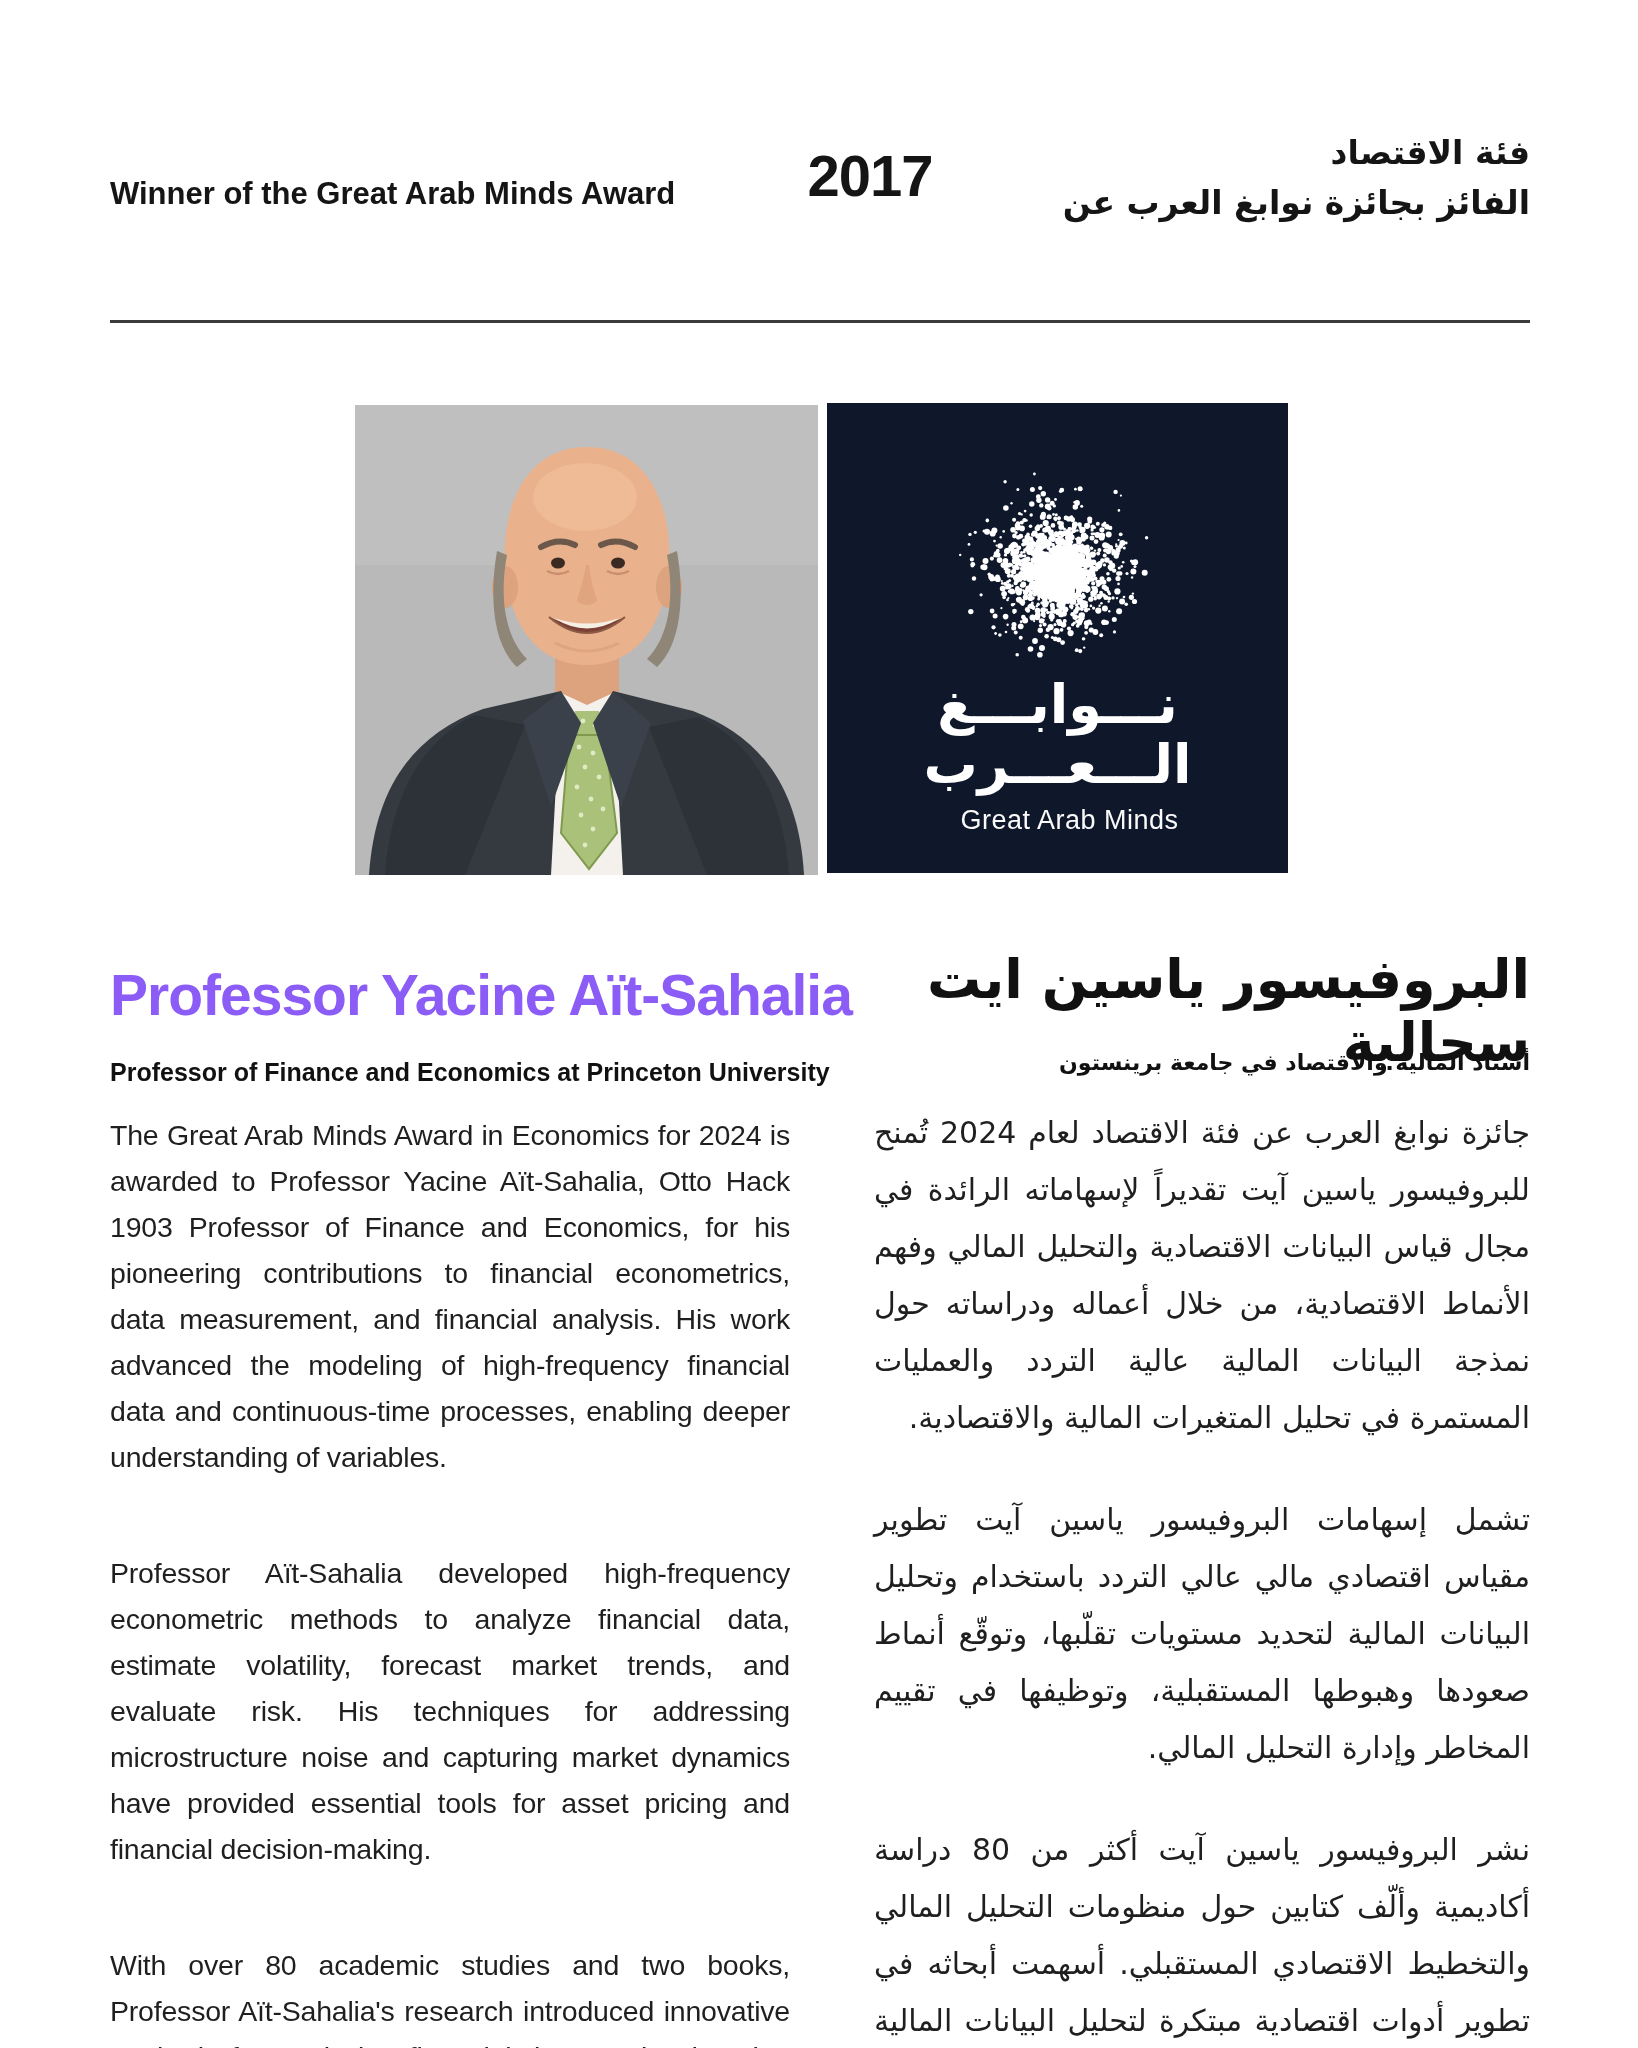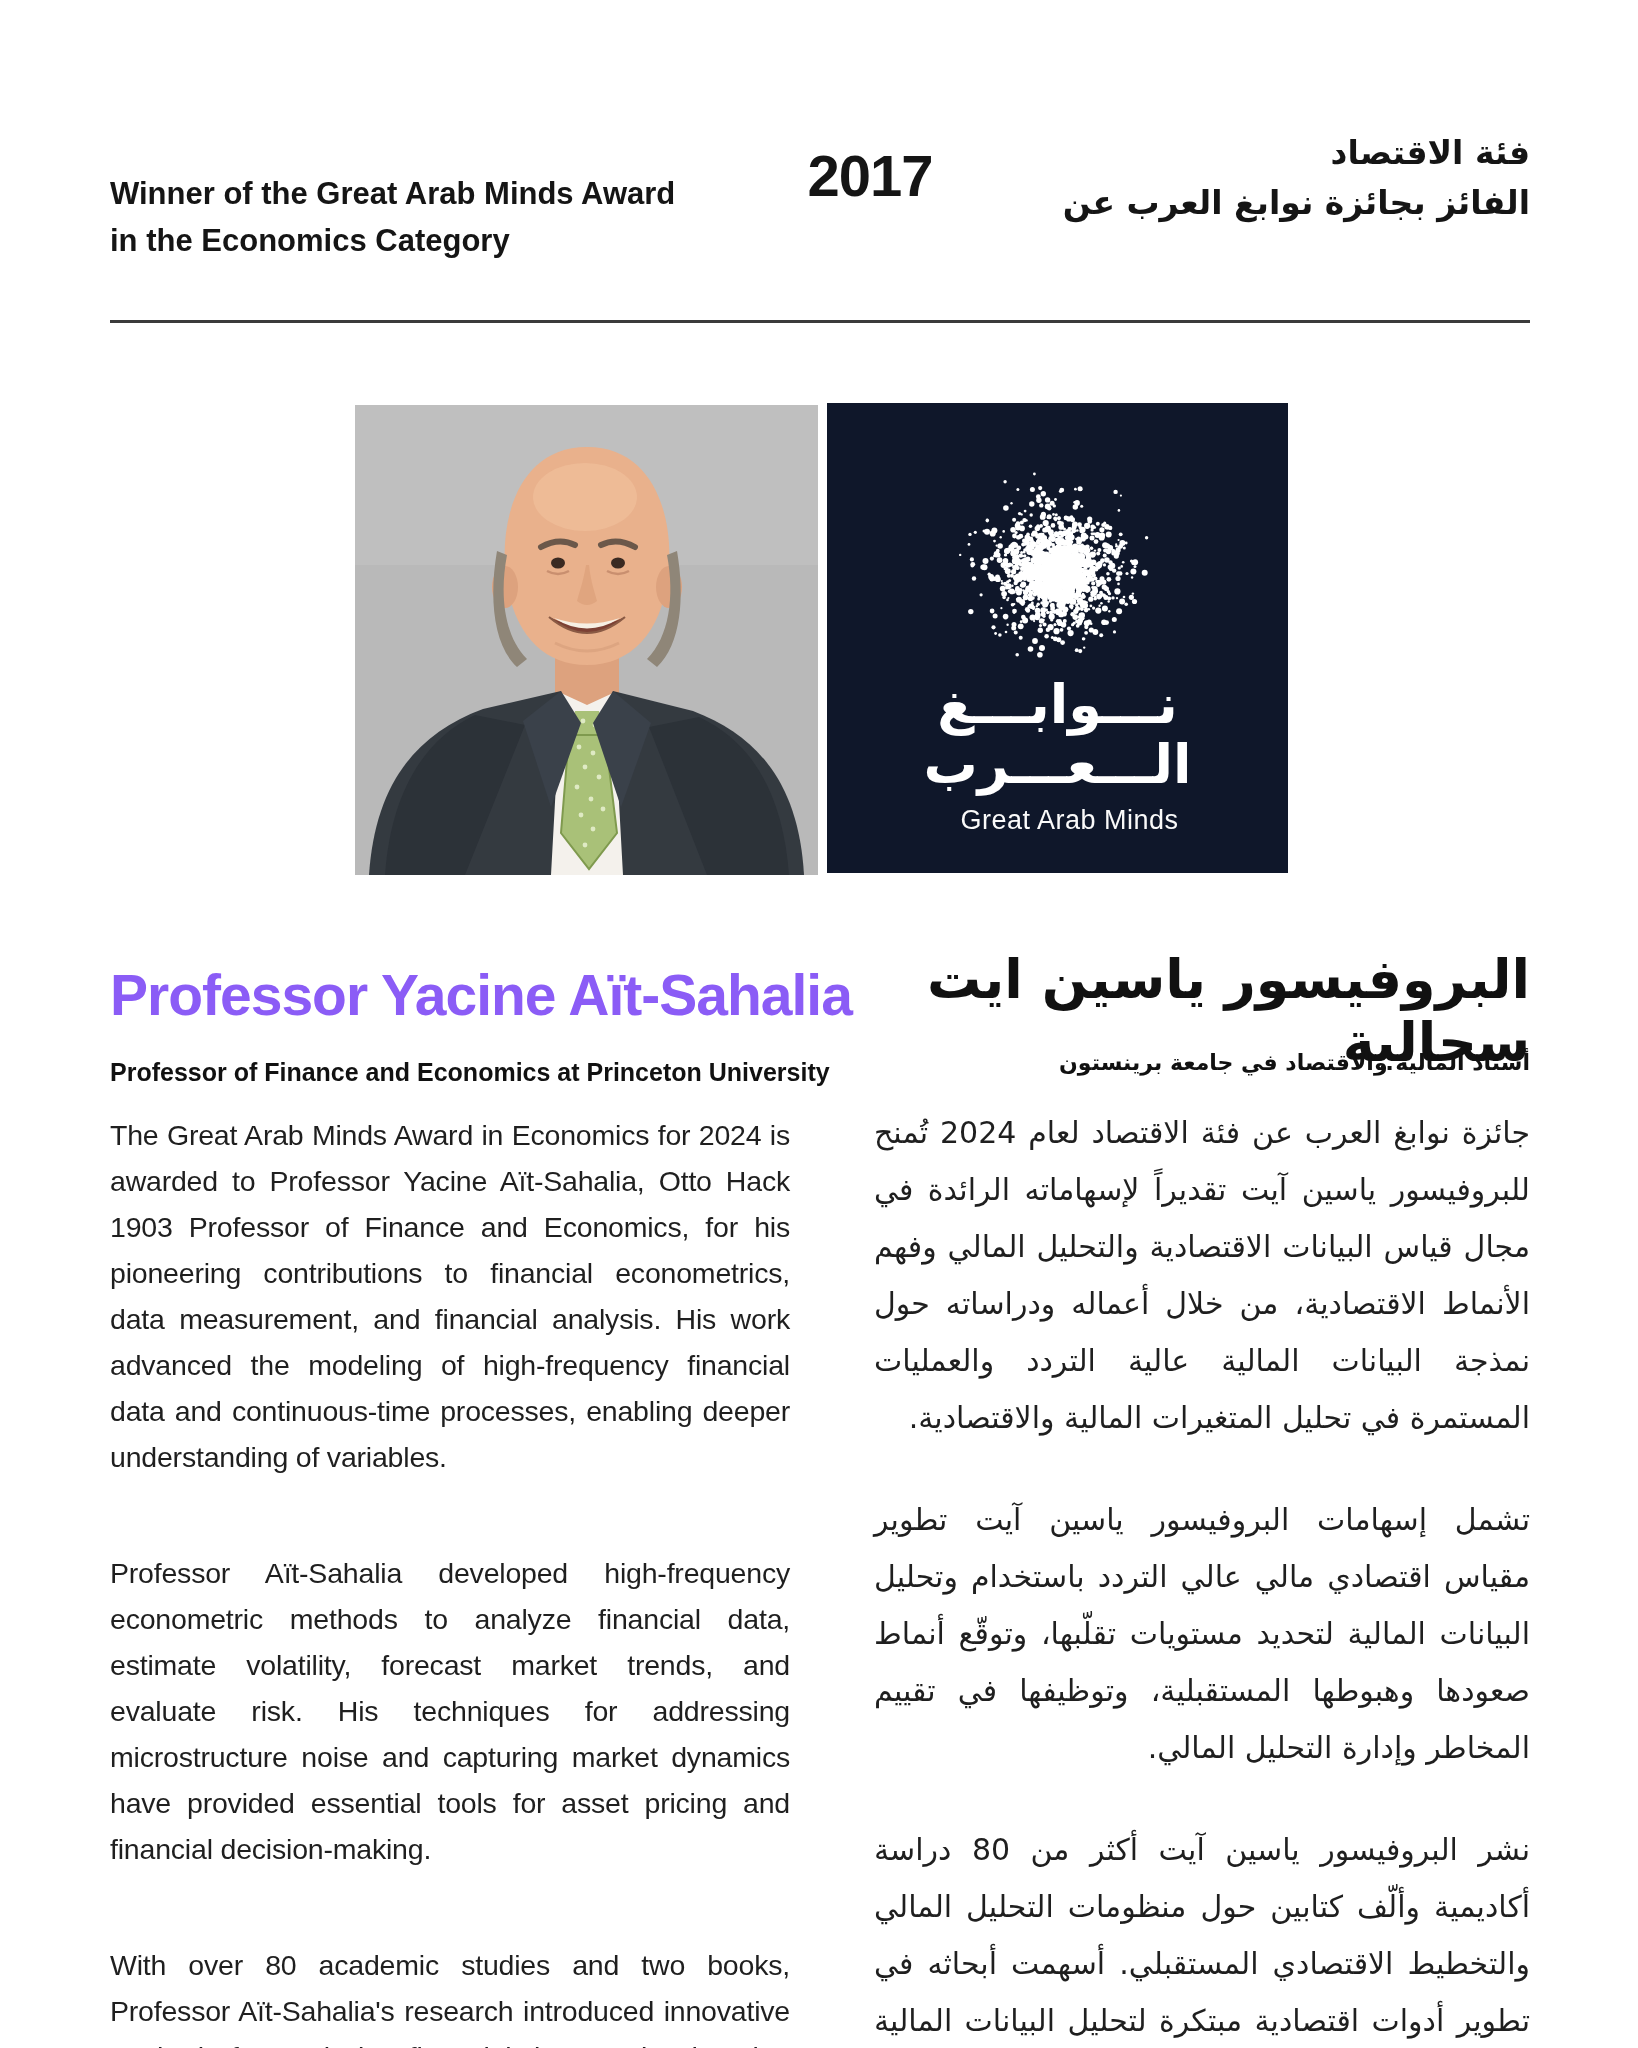--- a/index.html
+++ b/index.html
@@ -39,21 +39,20 @@
   .body-en p{margin:0 0 70px 0;}
   .body-ar{left:858px;top:1104px;width:672px;direction:rtl;text-align:justify;
            font-family:"DejaVu Sans",sans-serif;font-size:30px;line-height:57px;color:#1f1f1f;}
   .body-ar p{margin:0 0 45px 16px;}
 </style>
 </head>
 <body>
 
 <div class="abs header-en">
   <div>Winner of the Great Arab Minds Award</div>
-  <div>in the Economics Category</div>
 </div>
 <div class="abs header-year">2017</div>
 <div class="abs header-ar">
   <div>فئة الاقتصاد</div>
   <div>الفائز بجائزة نوابغ العرب عن</div>
 </div>
 <div class="abs rule"></div>
 
 <div class="abs photo">
   <svg width="463" height="470" viewBox="0 0 463 470">

